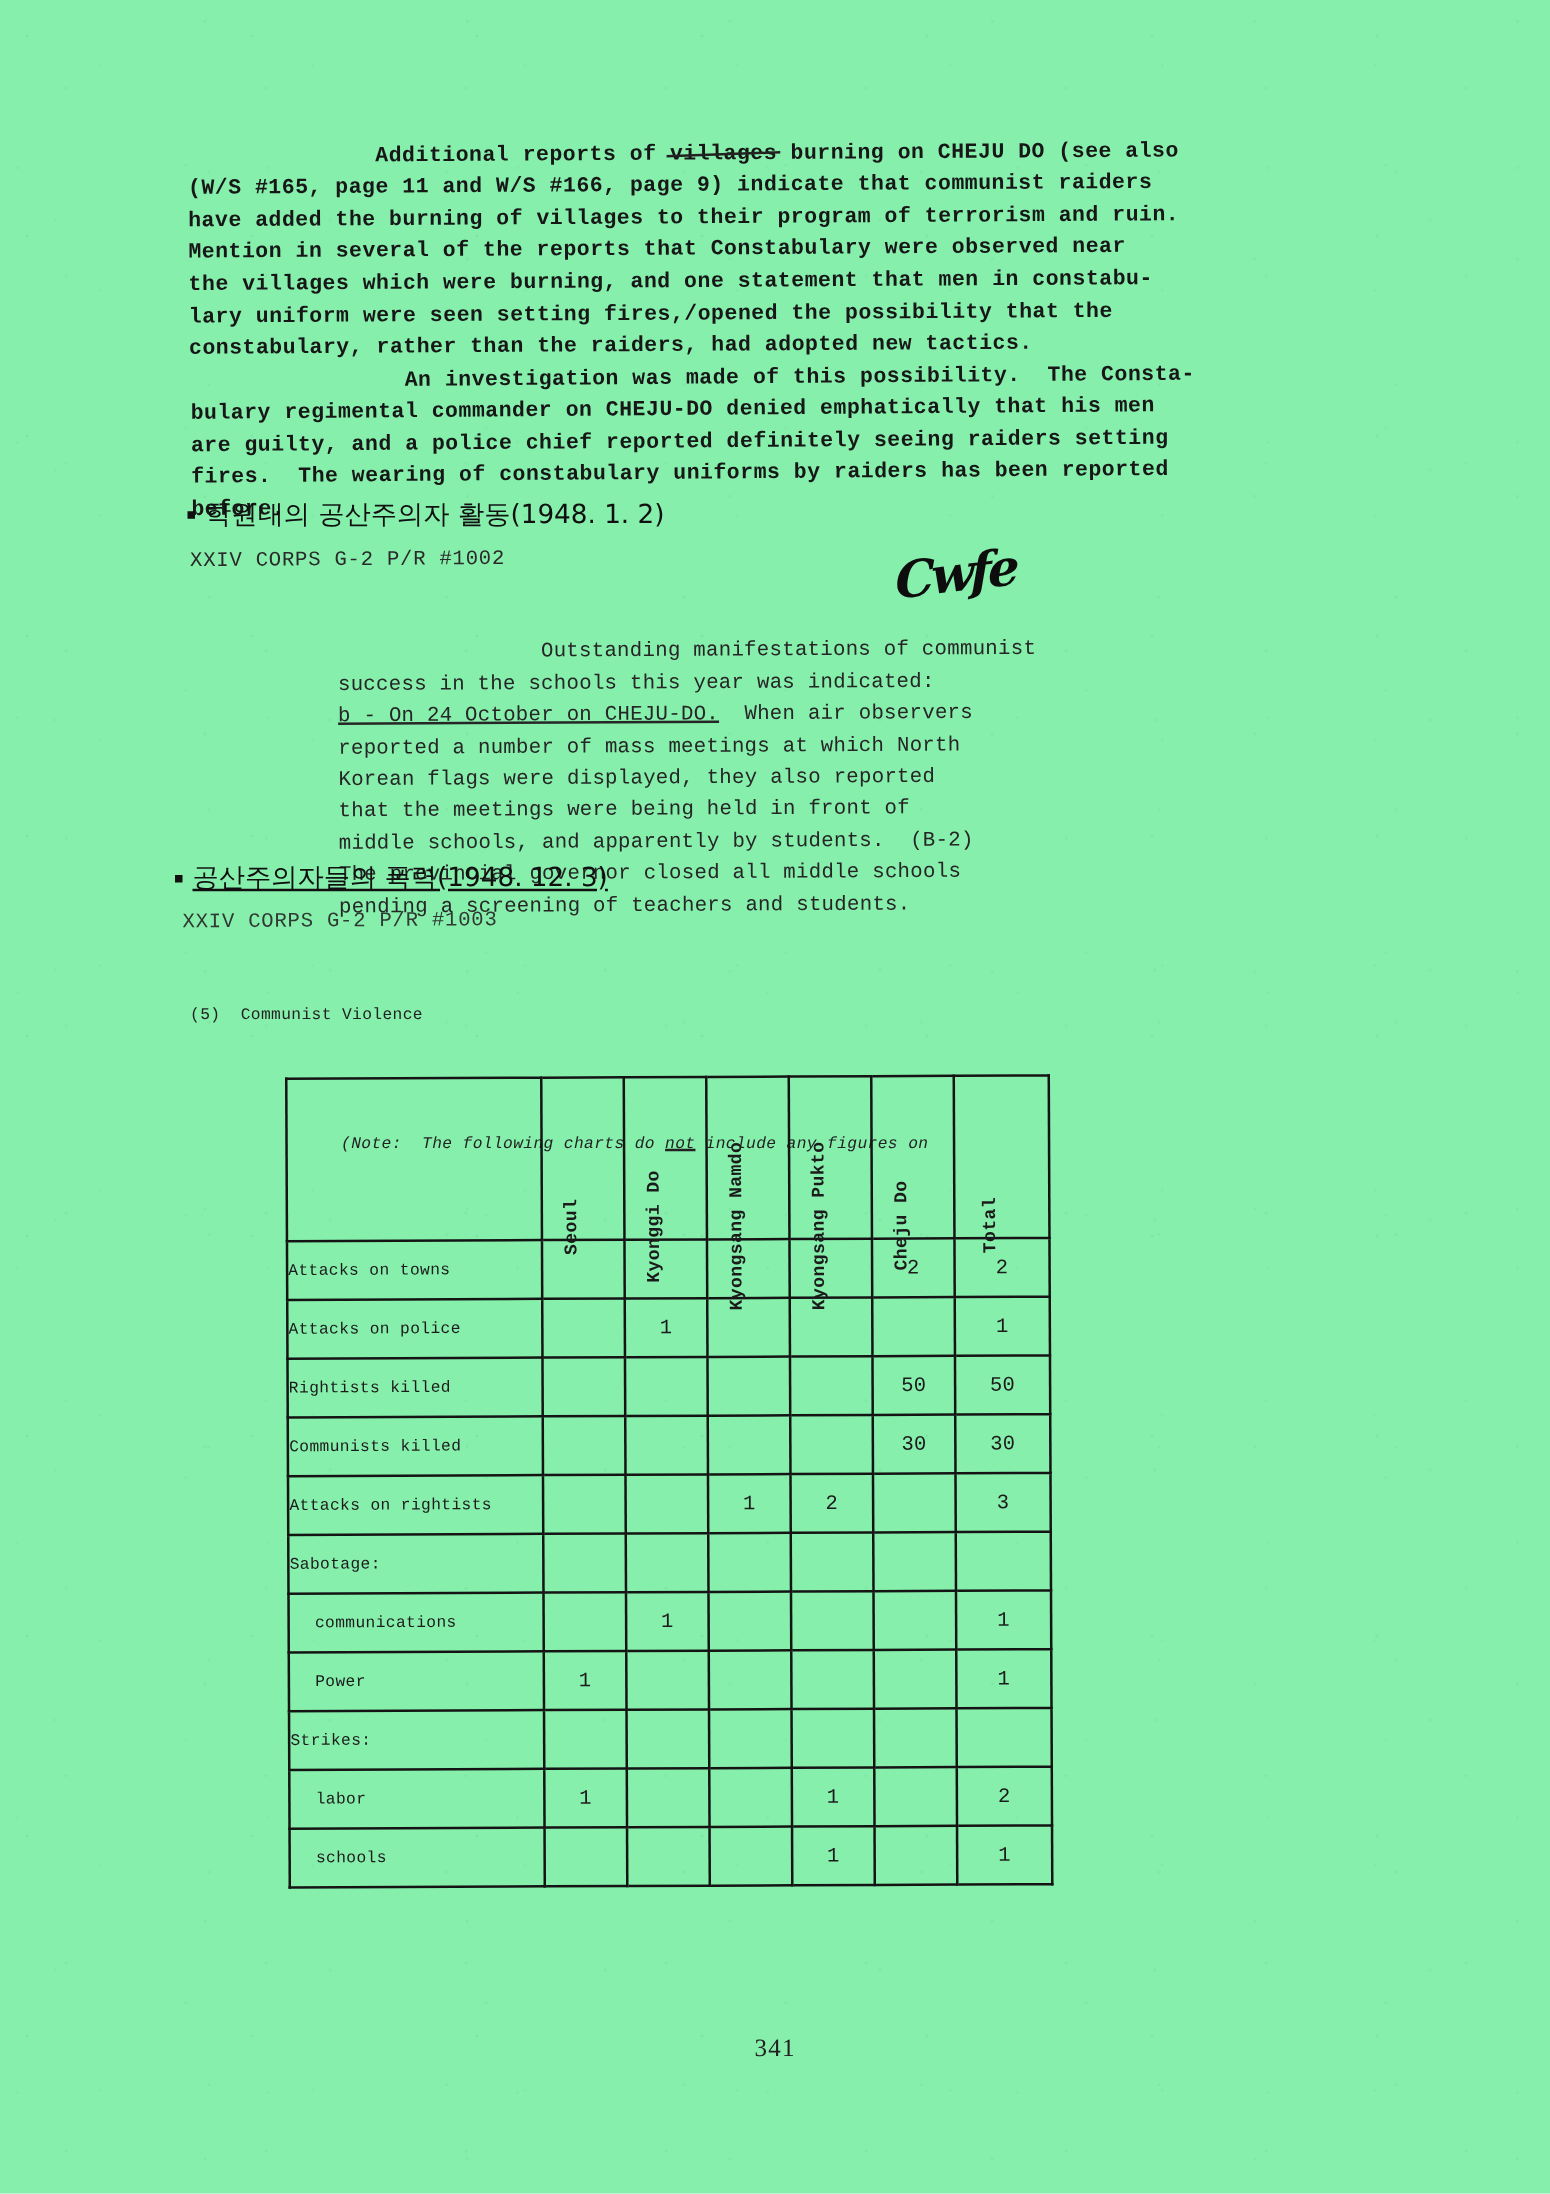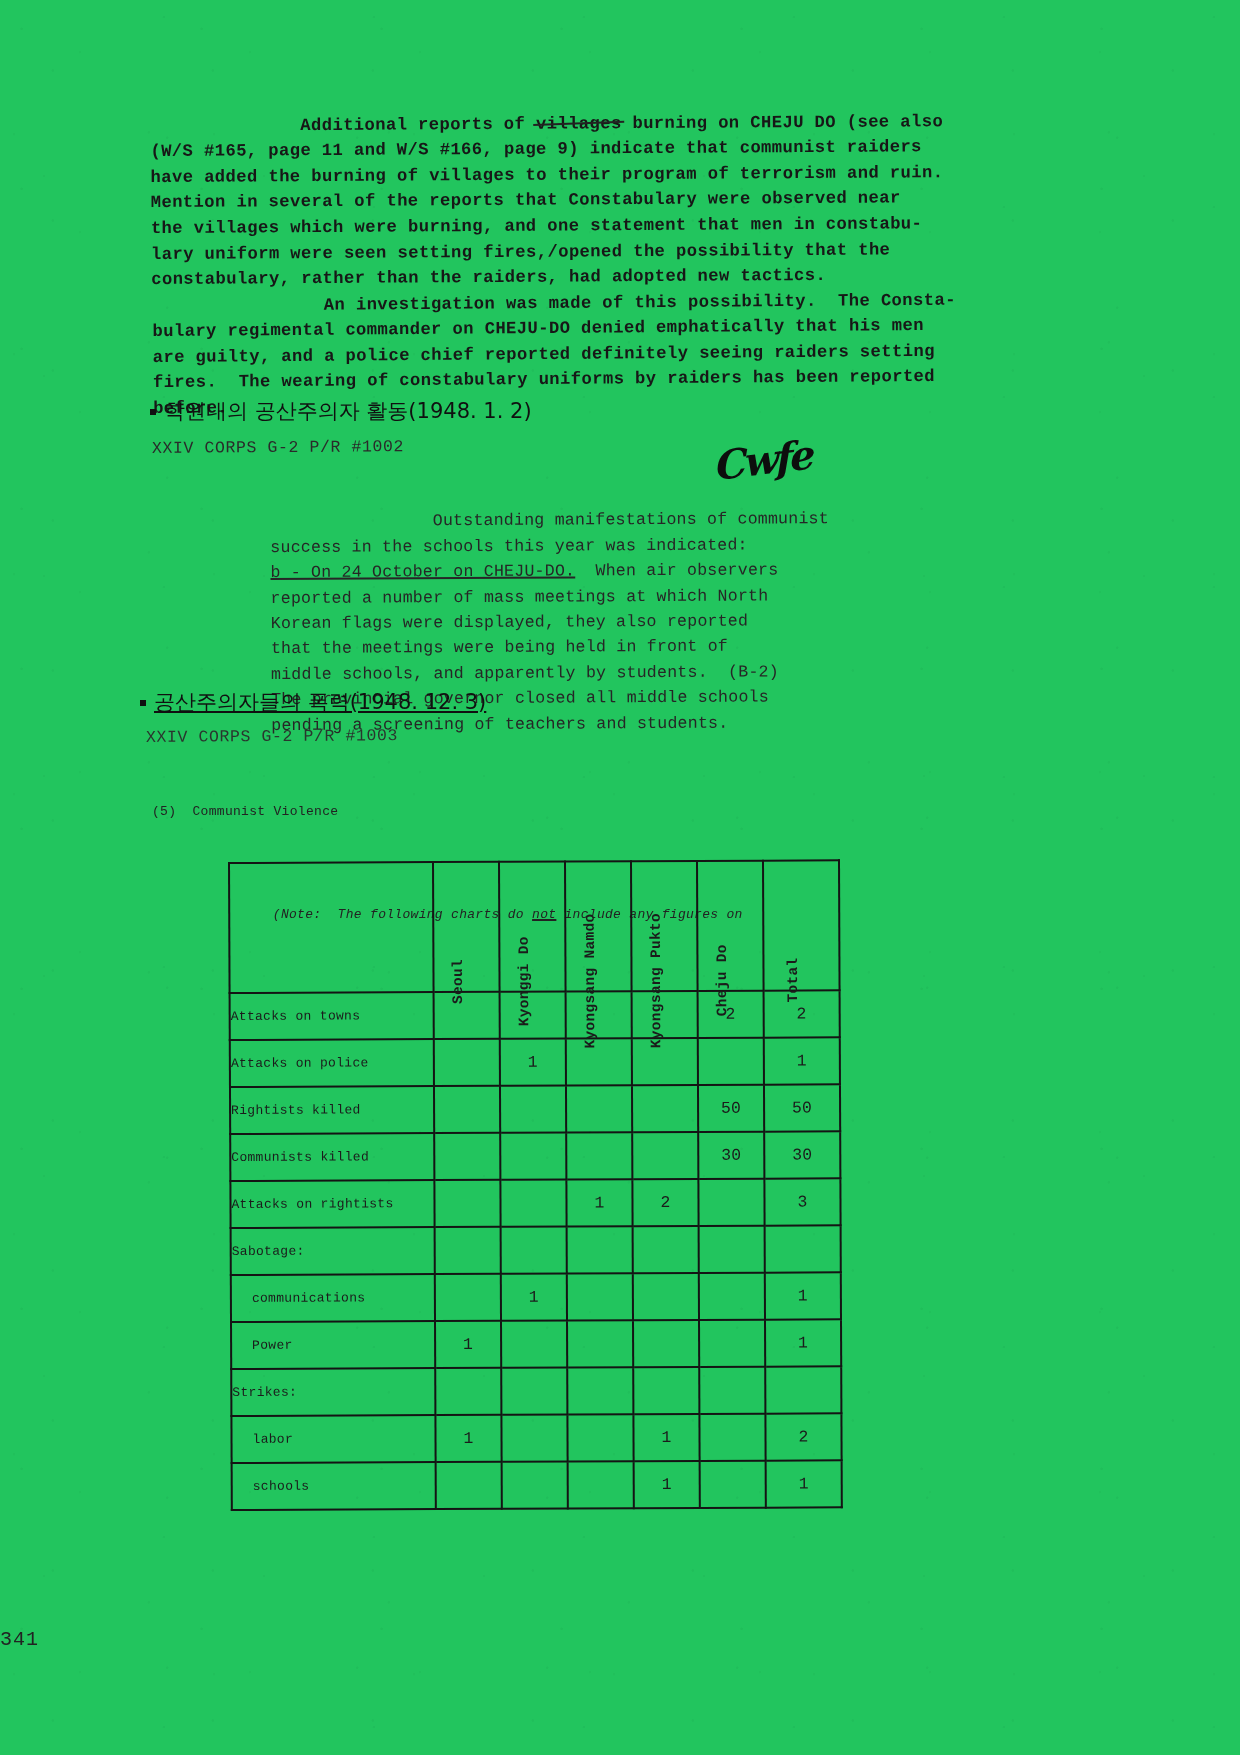--- a/index.html
+++ b/index.html
@@ -7,21 +7,21 @@
     padding: 0;
     background: #ffffff;
   }
   body {
     font-family: "Liberation Serif", serif;
   }
   .page {
     position: relative;
     width: 1240px;
     height: 1755px;
-    background: #22c55e;
+    background: #86efac;
     overflow: hidden;
   }
   
   .page::before {
     content: "";
     position: absolute;
     inset: 0;
     pointer-events: none;
     background:
       radial-gradient(circle at 12% 18%, rgba(0,0,0,0.045) 0 1px, transparent 1.5px),
@@ -222,21 +222,22 @@
     font-size: 16.4px;
     letter-spacing: 0.3px;
   }
 
   
   .pageno {
     position: absolute;
     left: 0;
     right: 0;
     top: 1628px;
-    font-family: Liberation Mono, monospace;
+    text-align: center;
+    font-family: Liberation Serif, serif;
     font-size: 20px;
     color: #222;
     letter-spacing: 1px;
   }
 </style>
 </head>
 <body>
 
 <div class="page">
   <div class="content">

